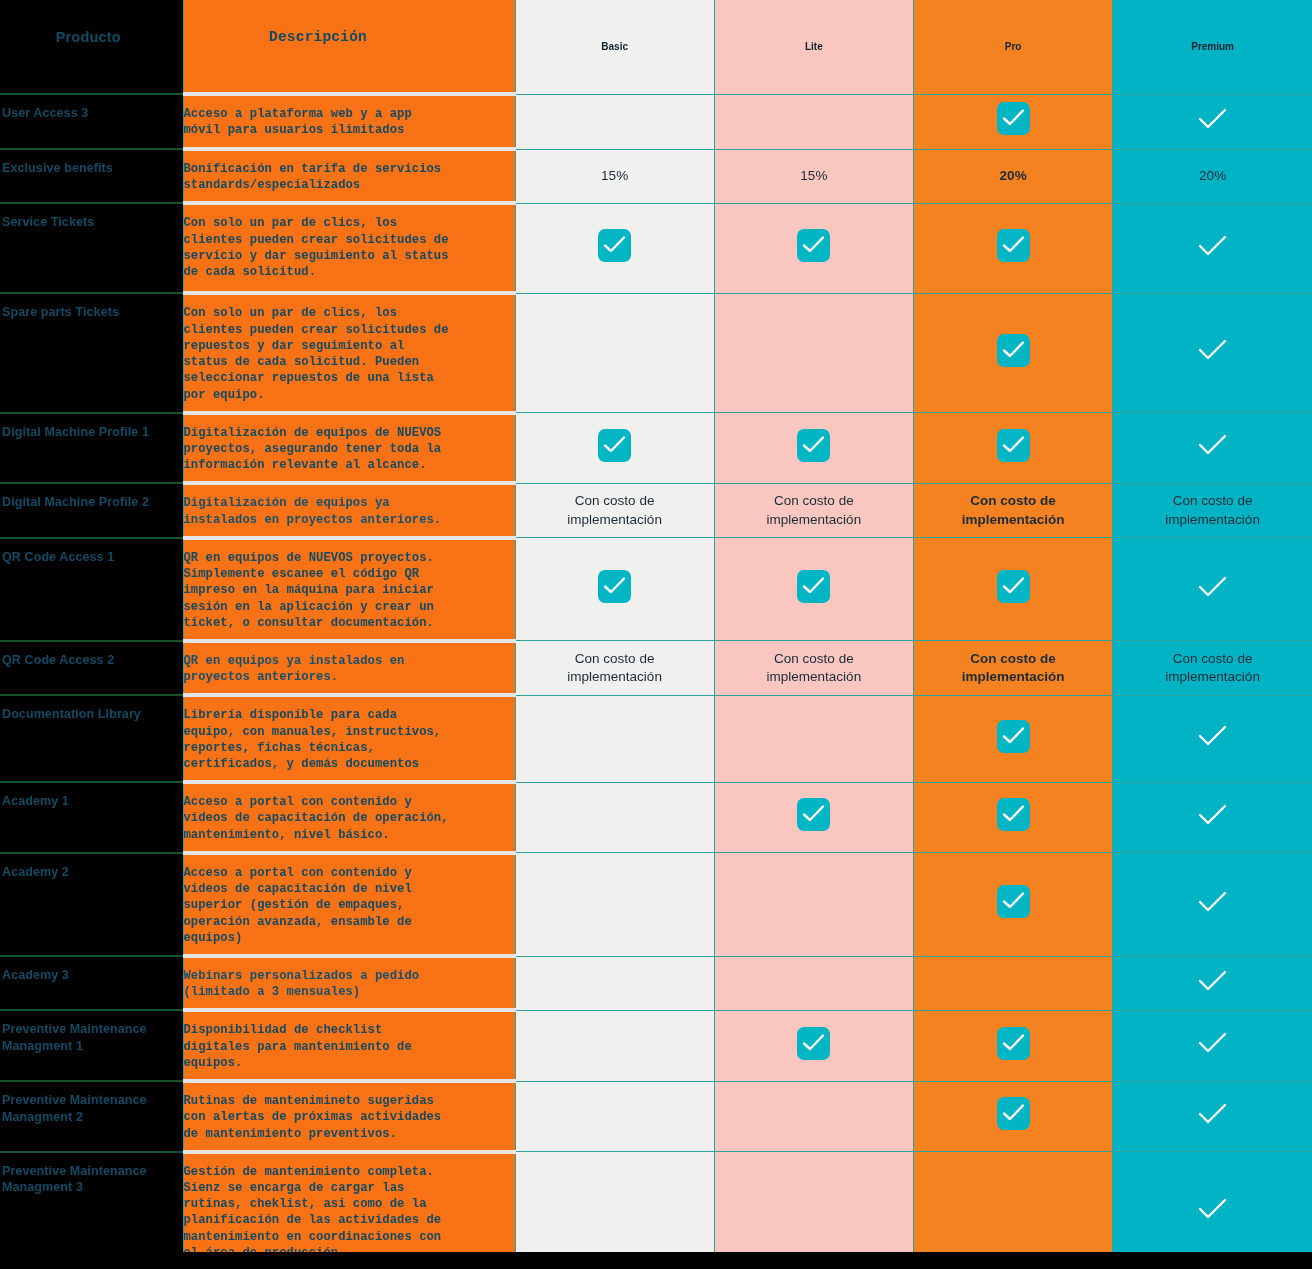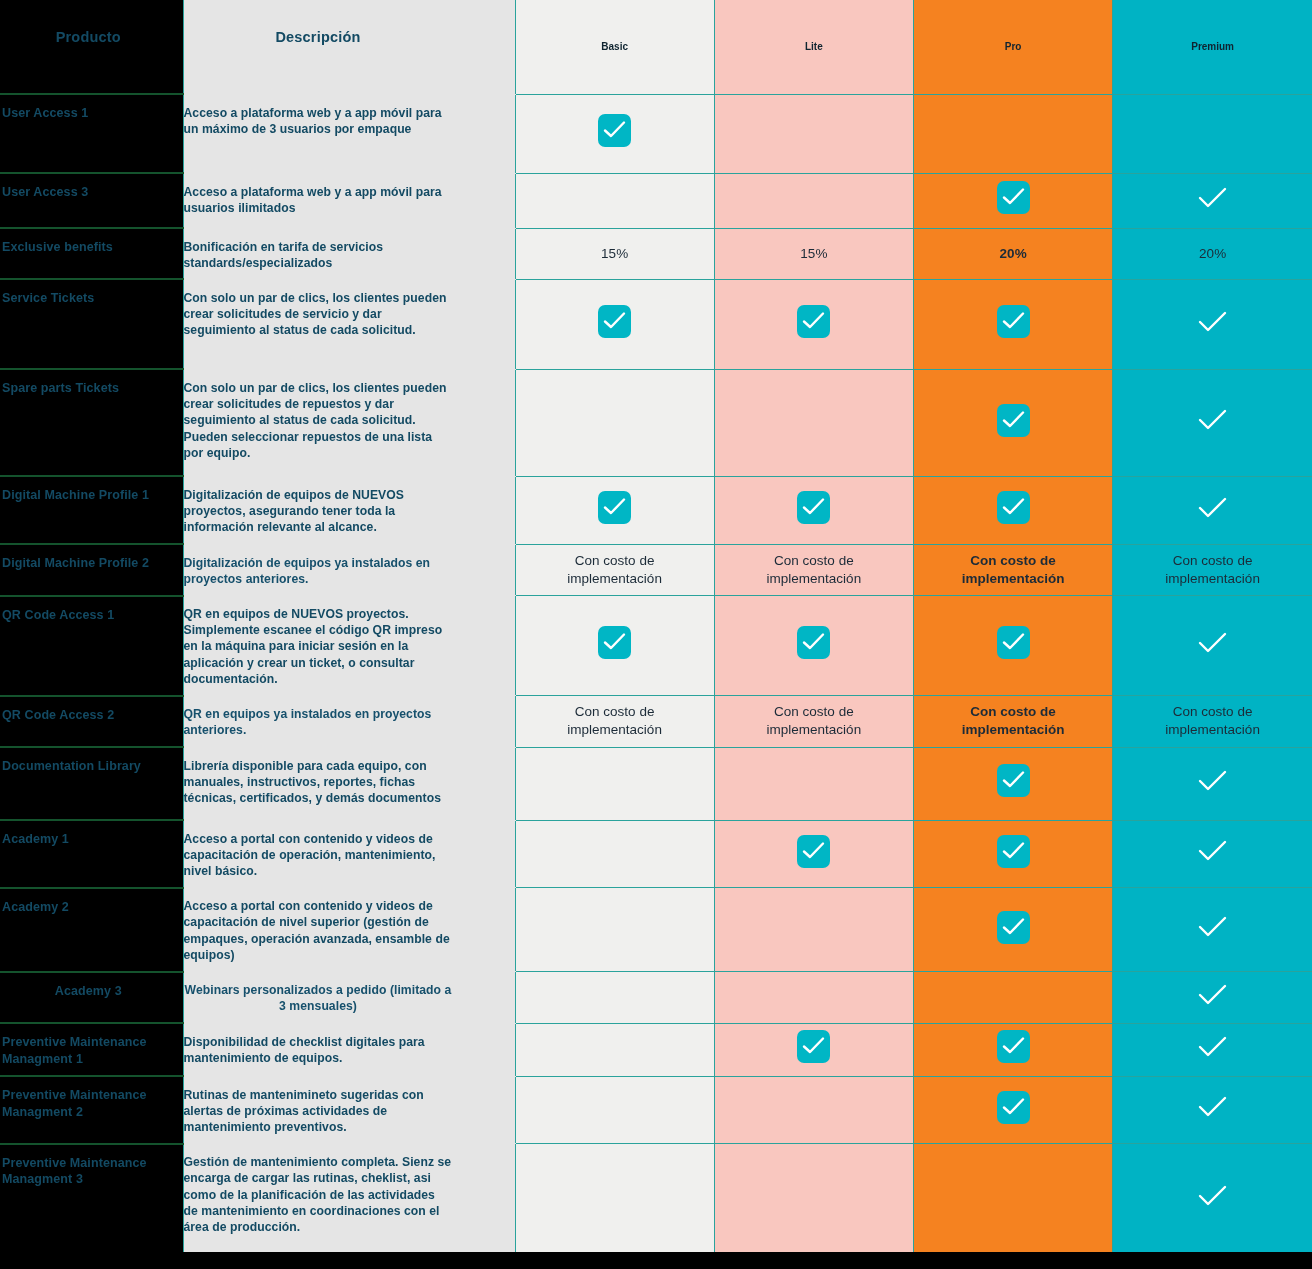--- a/index.html
+++ b/index.html
@@ -42,29 +42,30 @@
     font-size: 12.5px;
     font-weight: 700;
     line-height: 1.32;
     padding: 10px 8px 8px 2px;
     border-right: 1px solid #2aa39c;
     border-bottom: 2px solid #14532d;
     letter-spacing: 0.1px;
   }
 
   .cell-descripcion {
-    background: #e5e5e5;
+    background: #f97316;
     color: #134a63;
     font-size: 12.2px;
     font-weight: 600;
     line-height: 1.33;
     padding: 10px 62px 8px 0;
     border-right: 1px solid #2aa39c;
-    border-bottom: 1px solid #e5e5e5;
+    border-bottom: 4px solid #e5e5e5;
     letter-spacing: 0.05px;
+    font-family: Liberation Mono, monospace;
   }
   .cell-descripcion.bold { font-weight: 800; color: #16506c; }
 
   .cell-plan {
     text-align: center;
     vertical-align: middle;
     font-size: 13.5px;
     line-height: 1.35;
     color: #1c2b38;
     border-bottom: 1px solid #2aa39c;
@@ -150,30 +151,20 @@
       <tr>
         <th class="cell-producto" style="height:94px">Producto</th>
         <th class="cell-descripcion">Descripción</th>
         <th class="cell-plan plan-basic">Basic</th>
         <th class="cell-plan plan-lite">Lite</th>
         <th class="cell-plan plan-pro">Pro</th>
         <th class="cell-plan plan-premium">Premium</th>
       </tr>
     </thead>
     <tbody id="tbody">
-        <tr style="height: 79px;">
-          <td class="cell-producto">User Access 1</td>
-          <td class="cell-descripcion">Acceso a plataforma web y a app móvil para un máximo de 3 usuarios por empaque</td>
-          <td class="cell-plan plan-basic"><span class="chk-box"><svg width="23" height="20" viewBox="0 0 23 20">
-                <path d="M2 10.5 L8 16 L21 2.5" fill="none" stroke="#ffffff" stroke-width="2.4" stroke-linecap="round" stroke-linejoin="round"></path>
-              </svg></span></td>
-          <td class="cell-plan plan-lite"></td>
-          <td class="cell-plan plan-pro"></td>
-          <td class="cell-plan plan-premium"></td>
-        </tr>
         <tr style="height: 55px;">
           <td class="cell-producto">User Access 3</td>
           <td class="cell-descripcion">Acceso a plataforma web y a app móvil para usuarios ilimitados</td>
           <td class="cell-plan plan-basic"></td>
           <td class="cell-plan plan-lite"></td>
           <td class="cell-plan plan-pro"><span class="chk-box"><svg width="23" height="20" viewBox="0 0 23 20">
                 <path d="M2 10.5 L8 16 L21 2.5" fill="none" stroke="#ffffff" stroke-width="2.4" stroke-linecap="round" stroke-linejoin="round"></path>
               </svg></span></td>
           <td class="cell-plan plan-premium"><span class="chk-plain"><svg width="29" height="22" viewBox="0 0 29 22">
                 <path d="M2 11 L10 19 L27 2" fill="none" stroke="#ffffff" stroke-width="2.4" stroke-linecap="round" stroke-linejoin="round"></path>
@@ -294,21 +285,21 @@
           <td class="cell-descripcion">Acceso a portal con contenido y videos de capacitación de nivel superior (gestión de empaques, operación avanzada, ensamble de equipos)</td>
           <td class="cell-plan plan-basic"></td>
           <td class="cell-plan plan-lite"></td>
           <td class="cell-plan plan-pro"><span class="chk-box"><svg width="23" height="20" viewBox="0 0 23 20">
                 <path d="M2 10.5 L8 16 L21 2.5" fill="none" stroke="#ffffff" stroke-width="2.4" stroke-linecap="round" stroke-linejoin="round"></path>
               </svg></span></td>
           <td class="cell-plan plan-premium"><span class="chk-plain"><svg width="29" height="22" viewBox="0 0 29 22">
                 <path d="M2 11 L10 19 L27 2" fill="none" stroke="#ffffff" stroke-width="2.4" stroke-linecap="round" stroke-linejoin="round"></path>
               </svg></span></td>
         </tr>
-        <tr style="height: 46px; text-align: center;">
+        <tr style="height: 46px;">
           <td class="cell-producto">Academy 3</td>
           <td class="cell-descripcion bold">Webinars personalizados a pedido (limitado a 3 mensuales)</td>
           <td class="cell-plan plan-basic"></td>
           <td class="cell-plan plan-lite"></td>
           <td class="cell-plan plan-pro"></td>
           <td class="cell-plan plan-premium"><span class="chk-plain"><svg width="29" height="22" viewBox="0 0 29 22">
                 <path d="M2 11 L10 19 L27 2" fill="none" stroke="#ffffff" stroke-width="2.4" stroke-linecap="round" stroke-linejoin="round"></path>
               </svg></span></td>
         </tr>
         <tr style="height: 46px;">

